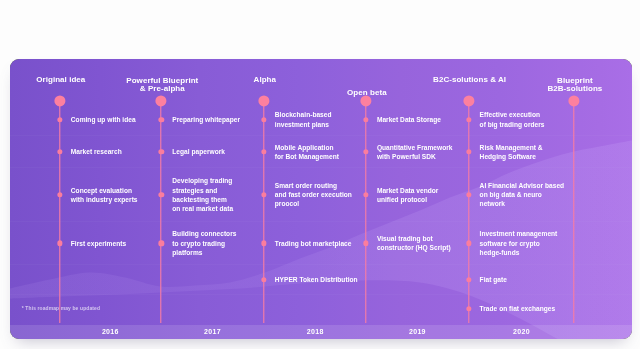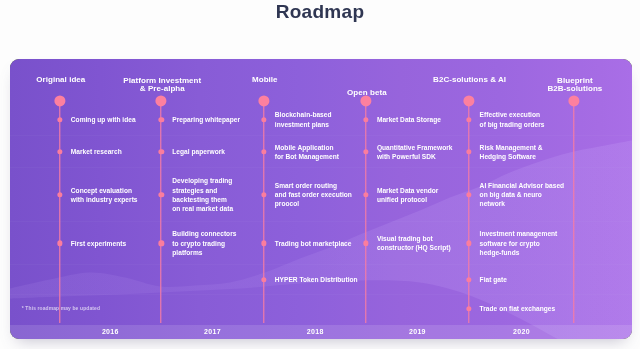--- a/index.html
+++ b/index.html
@@ -32,21 +32,20 @@
   .itxt{position:absolute;color:#fff;font-size:6.6px;font-weight:700;line-height:9.2px;
         white-space:nowrap;letter-spacing:0.02px;}
   .note{position:absolute;color:rgba(255,255,255,0.66);font-size:4.9px;font-weight:700;
         letter-spacing:0.15px;white-space:nowrap;}
 </style>
 </head>
 <body>
 
 <div class="page">
 
-  <h1 id="page-title">Roadmap</h1>
 
   <div class="card">
     <div class="grad"></div>
     <div class="wave">
       <svg width="622" height="280" viewBox="0 0 622 280" preserveAspectRatio="none">
         <defs>
           <linearGradient id="wg" x1="0" y1="0" x2="1" y2="0">
             <stop offset="0" stop-color="#d2b4ff" stop-opacity="0.10"></stop>
             <stop offset="0.40" stop-color="#d2b4ff" stop-opacity="0.10"></stop>
             <stop offset="0.62" stop-color="#d2b4ff" stop-opacity="0.15"></stop>
@@ -88,21 +87,21 @@
         <div class="dot" style="left: 49.8px; top: 136.25px;"></div>
         <div class="itxt" style="left: 60.8px; top: 127.05px;">
           <div>Concept evaluation</div>
           <div>with industry experts</div>
         </div>
         <div class="dot" style="left: 49.8px; top: 184.75px;"></div>
         <div class="itxt" style="left: 60.8px; top: 180.15px;">
           <div>First experiments</div>
         </div>
         <div class="hdr" style="left: 152.3px; top: 18.1px;">
-          <div>Platform Investment</div>
+          <div>Powerful Blueprint</div>
           <div>&amp; Pre-alpha</div>
         </div>
         <div class="vline" style="left: 149.3px; top: 42.1px; height: 222.4px;"></div>
         <div class="bigdot" style="left: 151.3px; top: 42.1px;"></div>
         <div class="dot" style="left: 151.3px; top: 61.1px;"></div>
         <div class="itxt" style="left: 162.3px; top: 56.5px;">
           <div>Preparing whitepaper</div>
         </div>
         <div class="dot" style="left: 151.3px; top: 93.2px;"></div>
         <div class="itxt" style="left: 162.3px; top: 88.6px;">
@@ -115,21 +114,21 @@
           <div>backtesting them</div>
           <div>on real market data</div>
         </div>
         <div class="dot" style="left: 151.3px; top: 184.75px;"></div>
         <div class="itxt" style="left: 162.3px; top: 170.95px;">
           <div>Building connectors</div>
           <div>to crypto trading</div>
           <div>platforms</div>
         </div>
         <div class="hdr" style="left: 254.8px; top: 17.1px;">
-          <div>Mobile</div>
+          <div>Alpha</div>
         </div>
         <div class="vline" style="left: 251.8px; top: 42.1px; height: 222.4px;"></div>
         <div class="bigdot" style="left: 253.8px; top: 42.1px;"></div>
         <div class="dot" style="left: 253.8px; top: 61.1px;"></div>
         <div class="itxt" style="left: 264.8px; top: 51.9px;">
           <div>Blockchain-based</div>
           <div>investment plans</div>
         </div>
         <div class="dot" style="left: 253.8px; top: 93.2px;"></div>
         <div class="itxt" style="left: 264.8px; top: 84px;">

